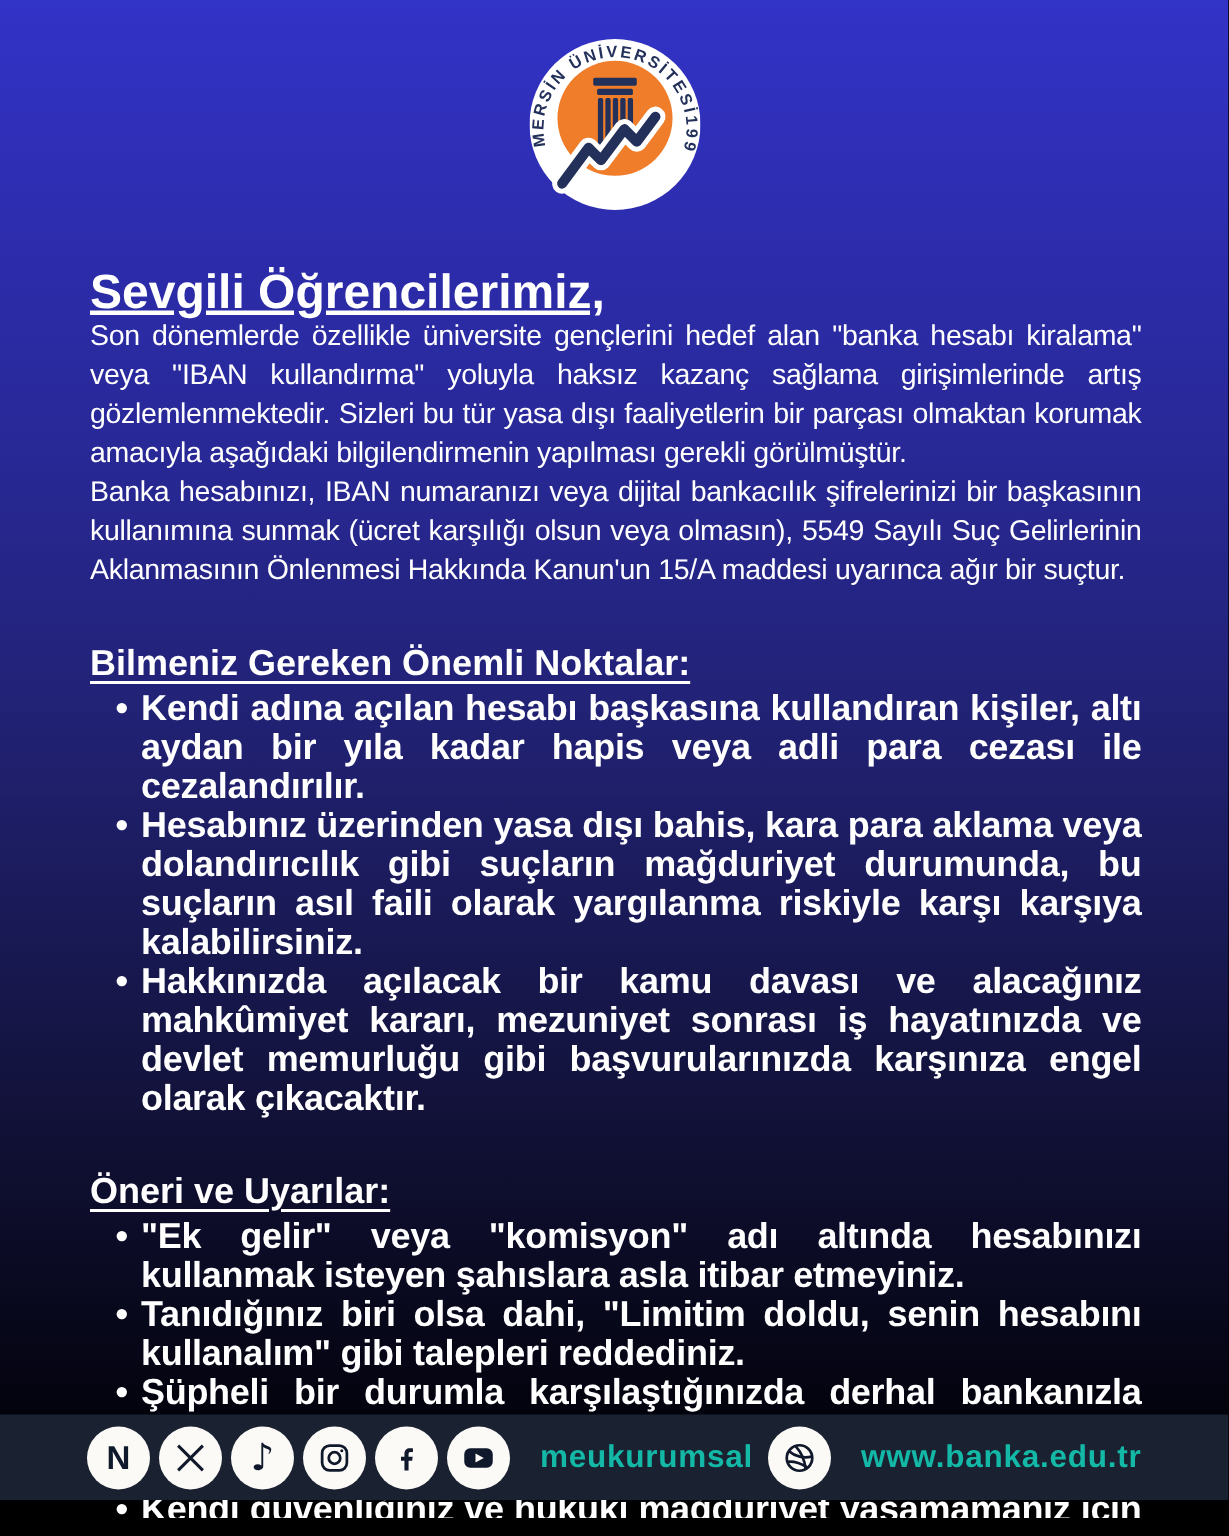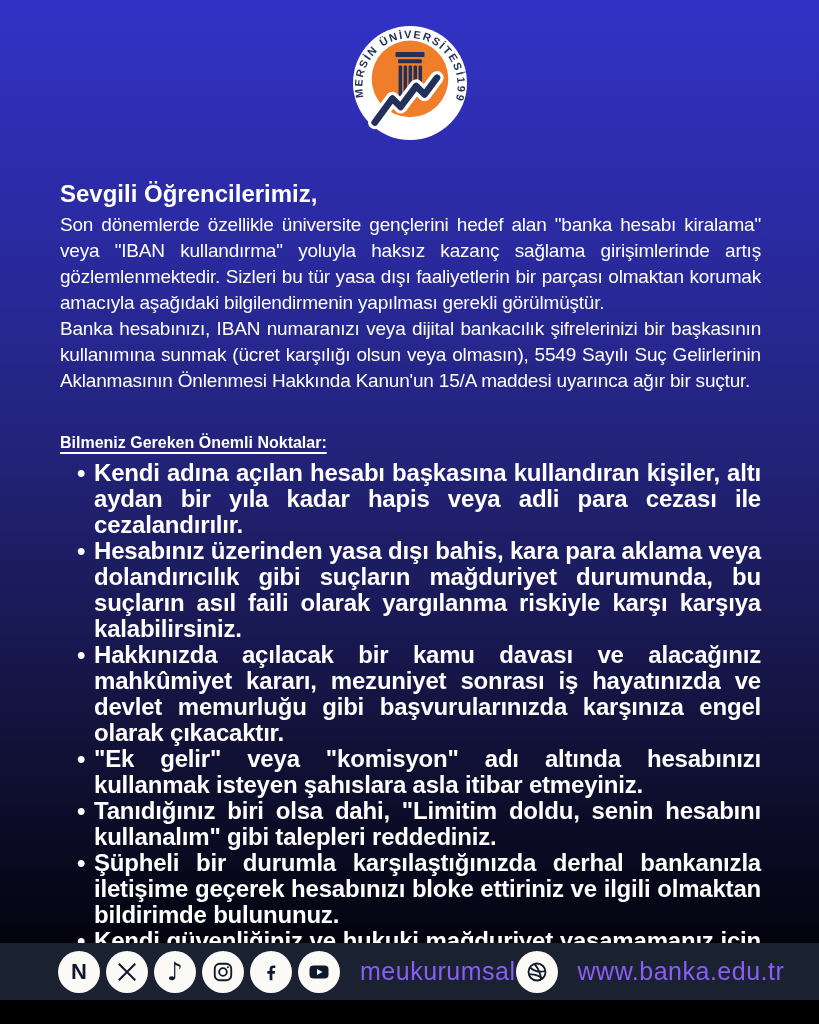--- a/index.html
+++ b/index.html
@@ -14,24 +14,24 @@
       #3233c7 0%, #2d2db0 14%, #282896 30%, #222277 46%,
       #1a1a58 60%, #12123a 73%, #0a0a22 84%, #03030e 93%, #000000 100%);
   }
   .logo-wrap { position: absolute; top: 26px; left: 0; width: 100%; display: flex; justify-content: center; }
   .logo-wrap svg { width: 114px; height: 114px; }
 
   .content {
     position: absolute; top: 180px; left: 60px; right: 58px;
     color: #ffffff;
   }
-  .greeting { font-size: 24px; font-weight: bold; line-height: 28px; margin: 0 0 4px 0; }
+  .greeting { font-size: 32px; font-weight: bold; line-height: 28px; margin: 0 0 4px 0; text-decoration: underline; }
   .para { font-size: 19px; font-weight: normal; line-height: 26px; text-align: justify; margin: 0; letter-spacing: -0.2px; }
   .section-title {
-    font-size: 16px; font-weight: bold; line-height: 26px;
+    font-size: 24px; font-weight: bold; line-height: 26px;
     text-decoration: underline; text-underline-offset: 4px; text-decoration-thickness: 2px;
     margin: 36px 0 4px 0;
   }
   ul.bullets { margin: 0; padding: 0 0 0 34px; list-style: none; }
   ul.bullets li {
     position: relative; font-size: 24px; font-weight: bold; line-height: 26px;
     text-align: justify; letter-spacing: -0.2px;
   }
   ul.bullets li::before { content: "•"; position: absolute; left: -17px; }
 
@@ -42,21 +42,21 @@
   }
   .social-group, .site-group { display: flex; align-items: center; }
   .icon-circle {
     width: 42px; height: 42px; border-radius: 50%; background: #fbfaf7;
     color: #10182b; display: flex; align-items: center; justify-content: center;
     margin-right: 6px; flex: 0 0 auto;
   }
   .icon-letter { font-weight: bold; font-size: 22px; line-height: 1; }
   .icon-note { font-size: 25px; line-height: 1; font-family: "DejaVu Sans", sans-serif; }
   .handle, .site-url {
-    color: #8b5cf6; font-size: 25px; letter-spacing: 0.5px; margin-left: 14px; font-weight: normal;
+    color: #14b8a6; font-size: 21px; letter-spacing: 0.5px; margin-left: 14px; font-weight: bold;
   }
   .bottom-strip { position: absolute; left: 0; right: 0; bottom: 0; height: 12px; background: #000; }
 </style>
 </head>
 <body>
 
 <div class="poster">
 
   <div class="logo-wrap">
     <svg viewBox="0 0 110 110">
@@ -95,20 +95,21 @@
     <p class="para">Son dönemlerde özellikle üniversite gençlerini hedef alan "banka hesabı kiralama" veya "IBAN kullandırma" yoluyla haksız kazanç sağlama girişimlerinde artış gözlemlenmektedir. Sizleri bu tür yasa dışı faaliyetlerin bir parçası olmaktan korumak amacıyla aşağıdaki bilgilendirmenin yapılması gerekli görülmüştür.</p>
     <p class="para">Banka hesabınızı, IBAN numaranızı veya dijital bankacılık şifrelerinizi bir başkasının kullanımına sunmak (ücret karşılığı olsun veya olmasın), 5549 Sayılı Suç Gelirlerinin Aklanmasının Önlenmesi Hakkında Kanun'un 15/A maddesi uyarınca ağır bir suçtur.</p>
 
     <p class="section-title">Bilmeniz Gereken Önemli Noktalar:</p>
     <ul class="bullets">
       <li>Kendi adına açılan hesabı başkasına kullandıran kişiler, altı aydan bir yıla kadar hapis veya adli para cezası ile cezalandırılır.</li>
       <li>Hesabınız üzerinden yasa dışı bahis, kara para aklama veya dolandırıcılık gibi suçların mağduriyet durumunda, bu suçların asıl faili olarak yargılanma riskiyle karşı karşıya kalabilirsiniz.</li>
       <li>Hakkınızda açılacak bir kamu davası ve alacağınız mahkûmiyet kararı, mezuniyet sonrası iş hayatınızda ve devlet memurluğu gibi başvurularınızda karşınıza engel olarak çıkacaktır.</li>
     </ul>
 
+    <p class="section-title">Öneri ve Uyarılar:</p>
     <ul class="bullets">
       <li>"Ek gelir" veya "komisyon" adı altında hesabınızı kullanmak isteyen şahıslara asla itibar etmeyiniz.</li>
       <li>Tanıdığınız biri olsa dahi, "Limitim doldu, senin hesabını kullanalım" gibi talepleri reddediniz.</li>
       <li>Şüpheli bir durumla karşılaştığınızda derhal bankanızla iletişime geçerek hesabınızı bloke ettiriniz ve ilgili olmaktan bildirimde bulununuz.</li>
       <li>Kendi güvenliğiniz ve hukuki mağduriyet yaşamamanız için banka hesaplarınızın kontrolünü kimseyle paylaşmayınız.</li>
     </ul>
 
   </div>
 
   <div class="footer-bar">

